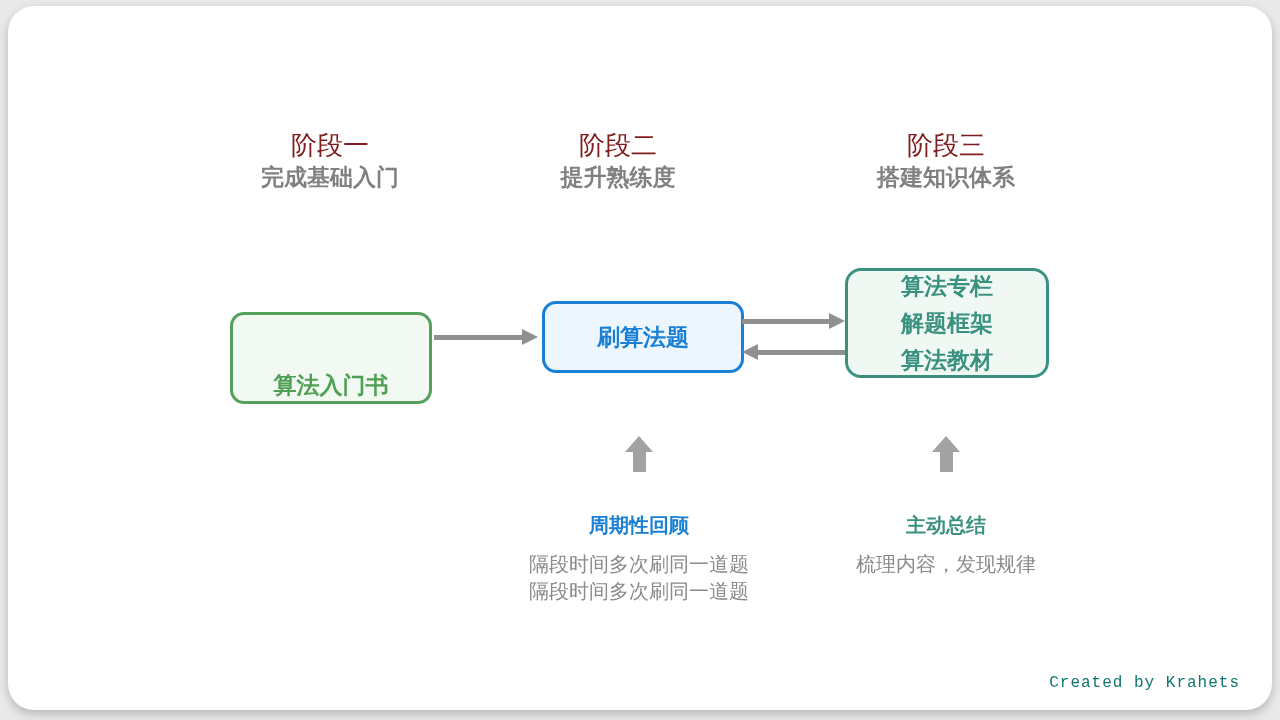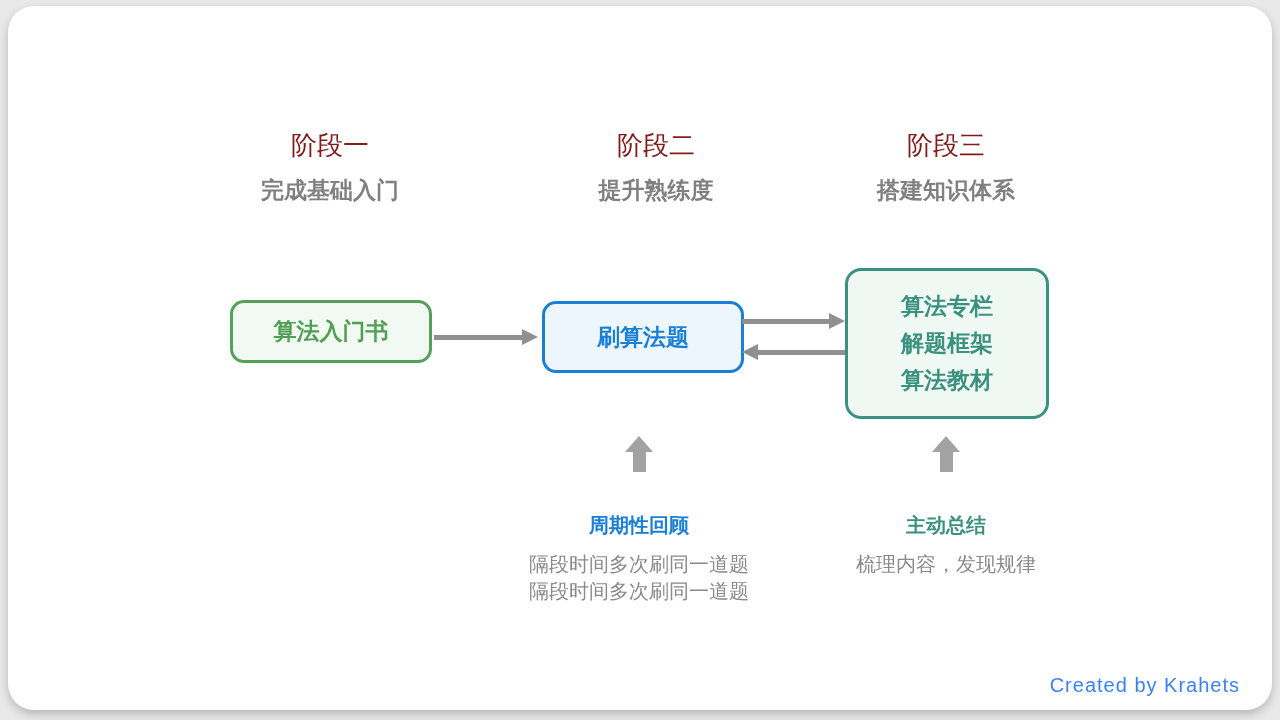--- a/index.html
+++ b/index.html
@@ -14,21 +14,21 @@
     position:absolute; left:8px; top:6px;
     width:1264px; height:704px;
     background:#ffffff;
     border-radius:26px;
     box-shadow:0 4px 10px rgba(0,0,0,0.22);
     overflow:hidden;
   }
   
   .stage-header { position:absolute; width:340px; text-align:center; top:122px; }
   .stage-label  { font-size:26px; color:#7f1d1d; font-weight:400; line-height:34px; }
-  .stage-subtitle { font-size:23px; color:#808080; font-weight:bold; margin-top:13px; line-height:30px; }
+  .stage-subtitle { font-size:23px; color:#808080; font-weight:bold; line-height:30px; }
   
   .node {
     position:absolute;
     display:flex; align-items:center; justify-content:center;
     font-size:23px; font-weight:bold;
     border-radius:14px;
   }
   .node-green { border:3px solid #55a05a; background:#f2f9f2; color:#4fa055; }
   .node-blue  { border:3px solid #1a80d6; background:#edf6fd; color:#1a80d6; }
   .node-teal  { border:3px solid #3a917f; background:#eff8f3; color:#3a917f;
@@ -46,51 +46,51 @@
   
   .annotation { position:absolute; width:340px; text-align:center; top:504px; }
   .ann-title { font-size:20px; font-weight:bold; line-height:30px; }
   .blue-text { color:#1a80d6; }
   .teal-text { color:#3a917f; }
   .ann-desc { margin-top:11px; font-size:20px; color:#8a8a8a; }
   .ann-desc div { line-height:27px; }
   
   .credit {
     position:absolute; right:32px; top:668px;
-    font-family:Liberation Sans, sans-serif;
-    font-size:20px; color:#3b82f6; letter-spacing:1px;
+    font-family:Liberation Mono, monospace;
+    font-size:16px; color:#0f766e; letter-spacing:1px;
   }
 </style>
 </head>
 <body>
 
 <div class="card">
 
   <div class="stage-header" style="left:152px;">
     <div class="stage-label">阶段一</div>
     <div class="stage-subtitle">完成基础入门</div>
   </div>
-  <div class="stage-header" style="left:478px;">
+  <div class="stage-header" style="left:440px;">
     <div class="stage-label">阶段二</div>
     <div class="stage-subtitle">提升熟练度</div>
   </div>
   <div class="stage-header" style="left:768px;">
     <div class="stage-label">阶段三</div>
     <div class="stage-subtitle">搭建知识体系</div>
   </div>
 
-  <div class="node node-green" style="left:222px; top:294px; width:202px; height:63px;">
+  <div class="node node-green" style="left:222px; top:306px; width:202px; height:92px;align-items:flex-end;">
     <span>算法入门书</span>
   </div>
 
   <div class="node node-blue" style="left:534px; top:295px; width:202px; height:72px;">
     <span>刷算法题</span>
   </div>
 
-  <div class="node node-teal" style="left:837px; top:262px; width:204px; height:151px;">
+  <div class="node node-teal" style="left:837px; top:262px; width:204px; height:110px;">
     <div>算法专栏</div>
     <div>解题框架</div>
     <div>算法教材</div>
   </div>
 
   <div class="harrow" style="left:426px; top:323px; width:104px;">
     <div class="shaft"></div>
     <div class="head-right"></div>
   </div>
   <div class="harrow" style="left:734px; top:307px; width:103px;">

